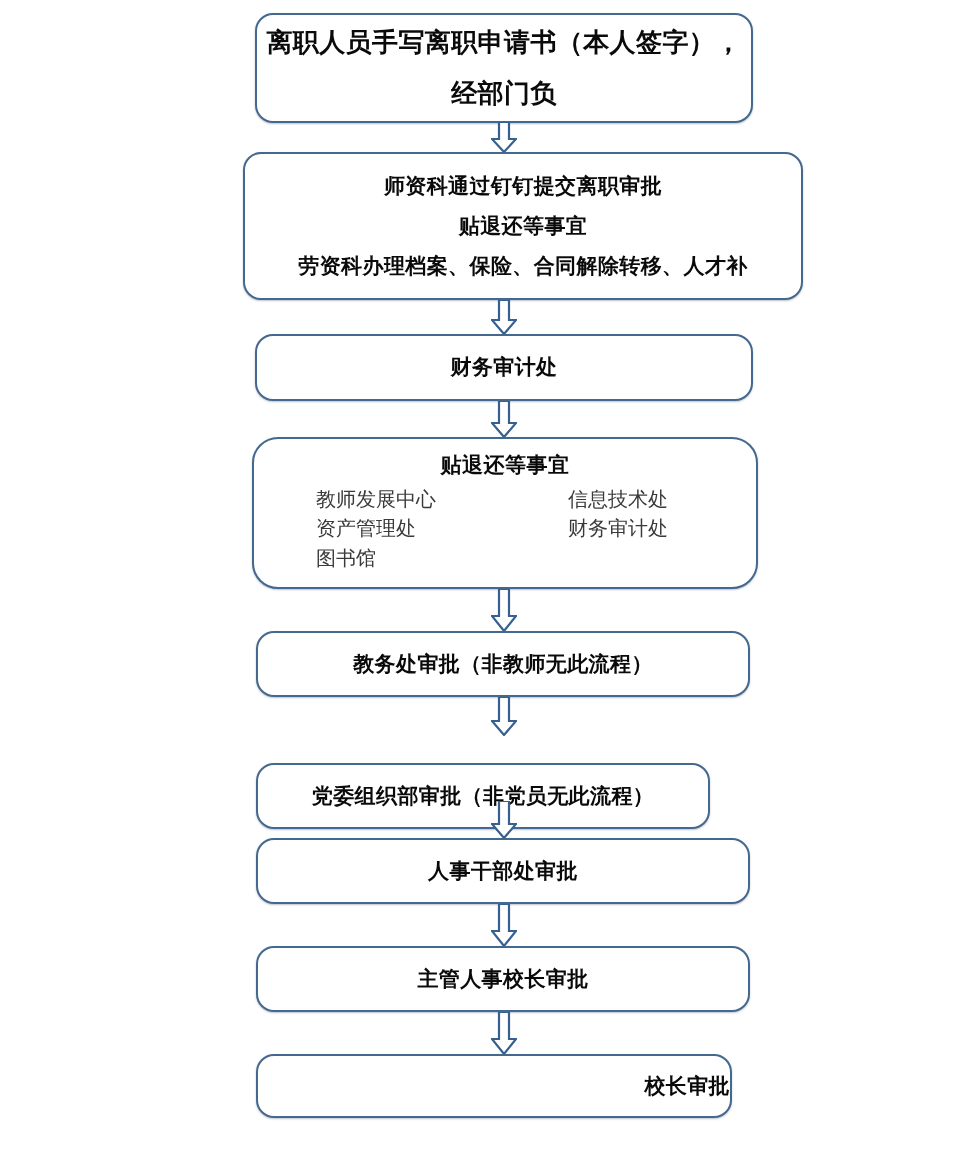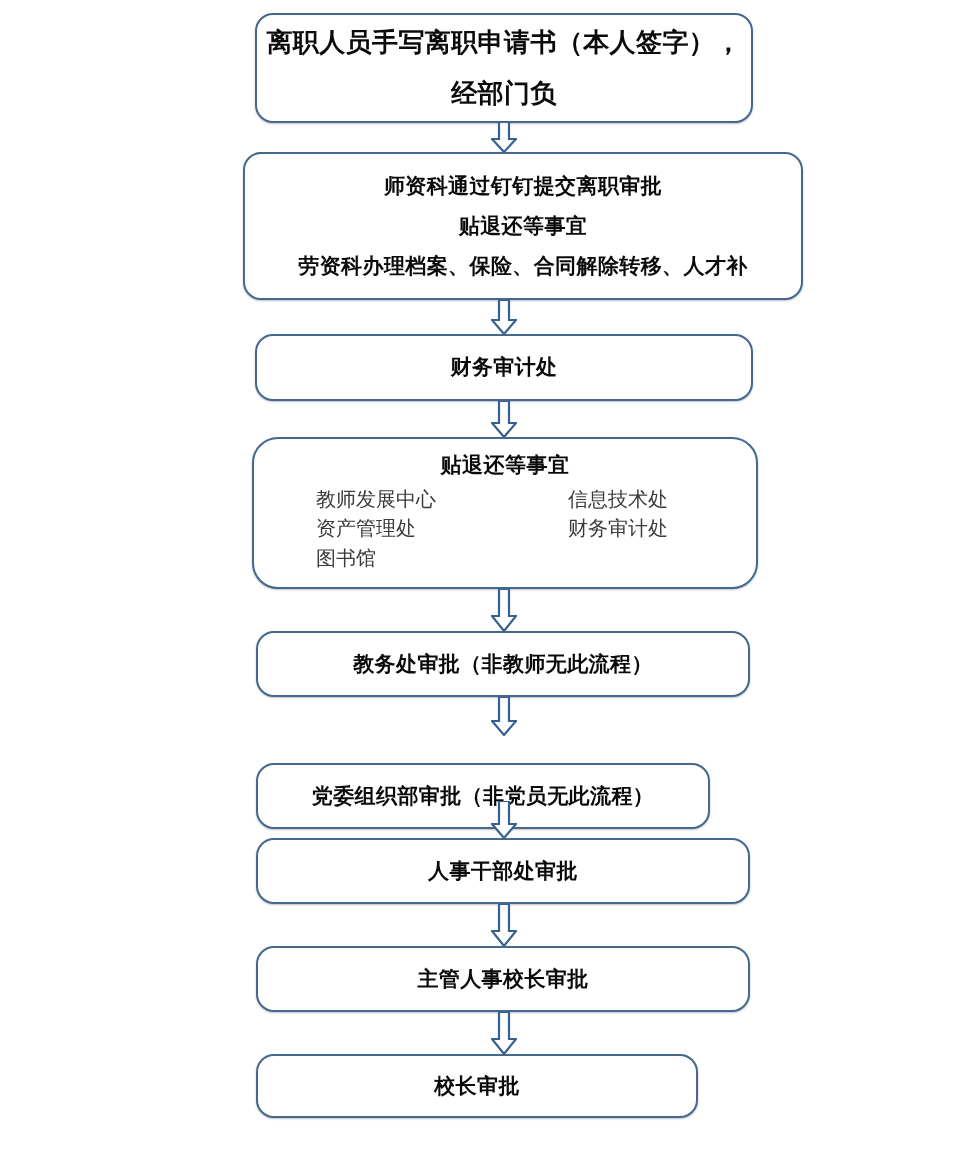--- a/index.html
+++ b/index.html
@@ -57,21 +57,21 @@
   #node-2 .node-title { font-size: 21px; line-height: 1.92; }
 
   #node-3 { left: 255px; top: 334px; width: 498px; height: 67px; }
 
   #node-4 { left: 252px; top: 437px; width: 506px; height: 152px; justify-content: flex-start; }
 
   #node-5 { left: 256px; top: 631px; width: 494px; height: 66px; }
   #node-6 { left: 256px; top: 735px; width: 454px; height: 66px; margin-top: 28px; }
   #node-7 { left: 256px; top: 838px; width: 494px; height: 66px; }
   #node-8 { left: 256px; top: 946px; width: 494px; height: 66px; }
-  #node-9 { left: 256px; top: 1054px; width: 442px; height: 64px; }
+  #node-9 { left: 256px; top: 1054px; width: 476px; height: 64px; align-items: flex-end; }
 
   
   .cosign-title {
     font-weight: bold;
     font-size: 21px;
     color: #0a0a0a;
     text-align: center;
     width: 100%;
     margin-top: 12px;
     letter-spacing: 0.5px;

